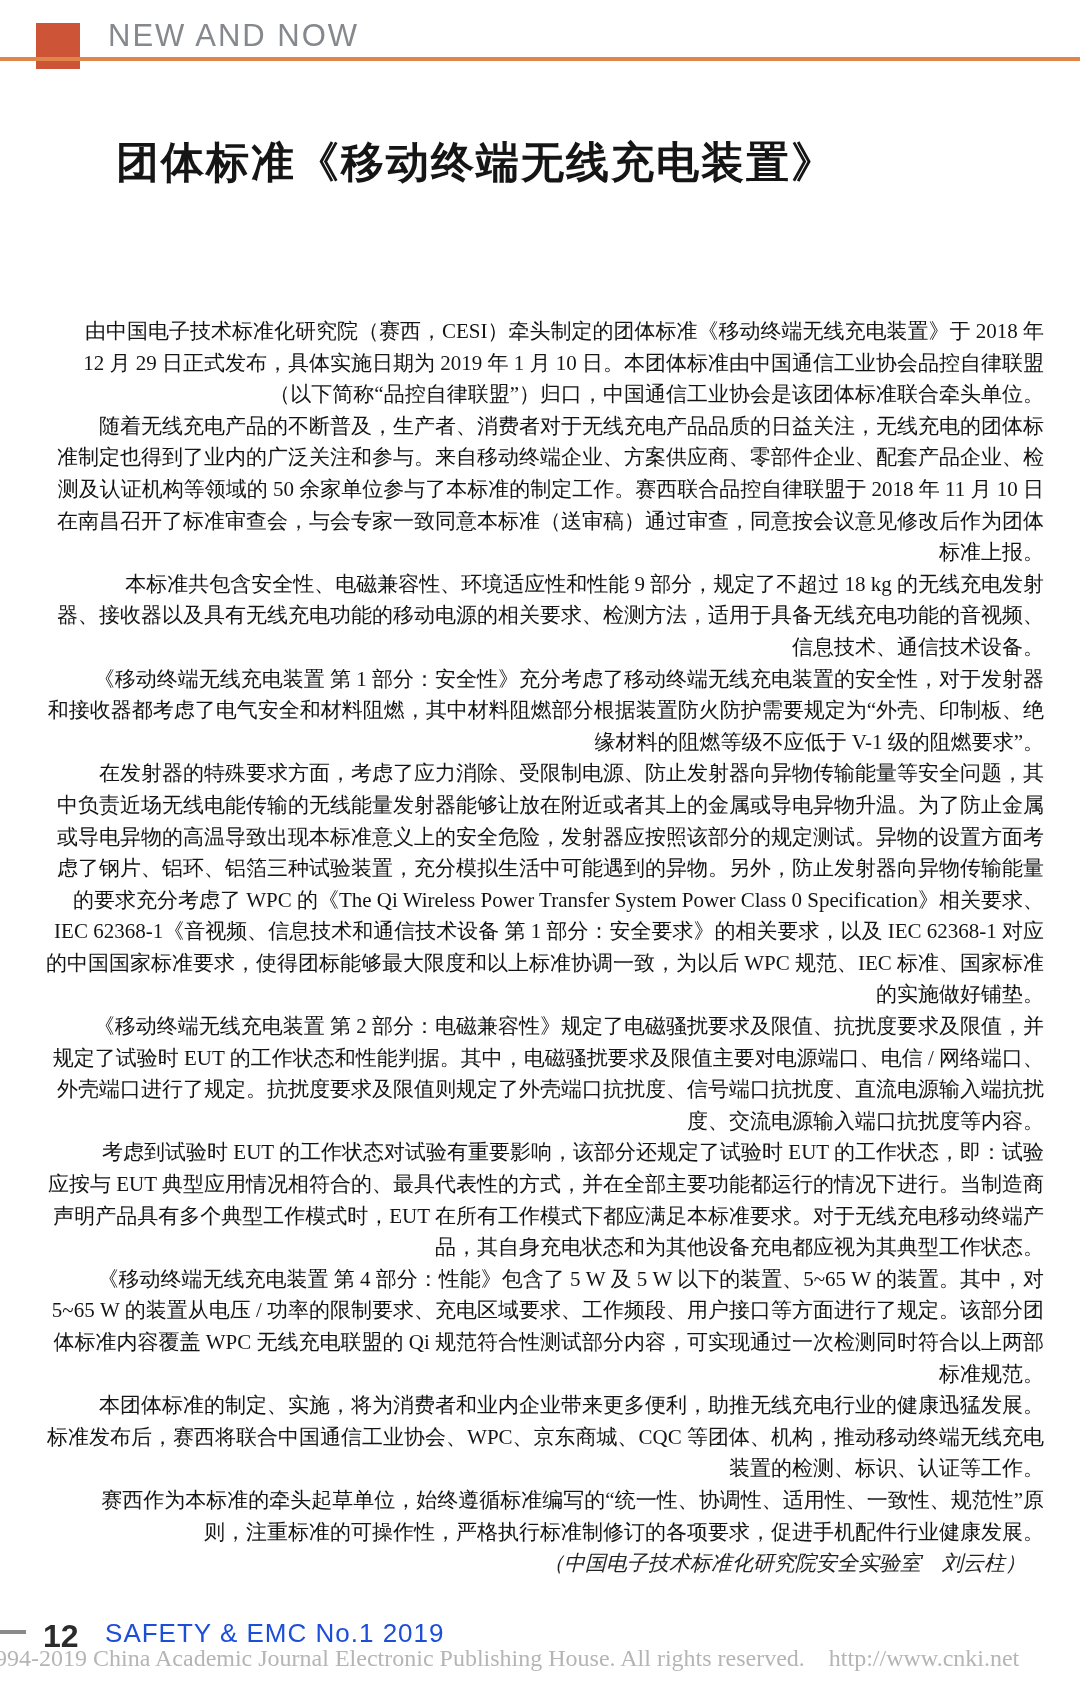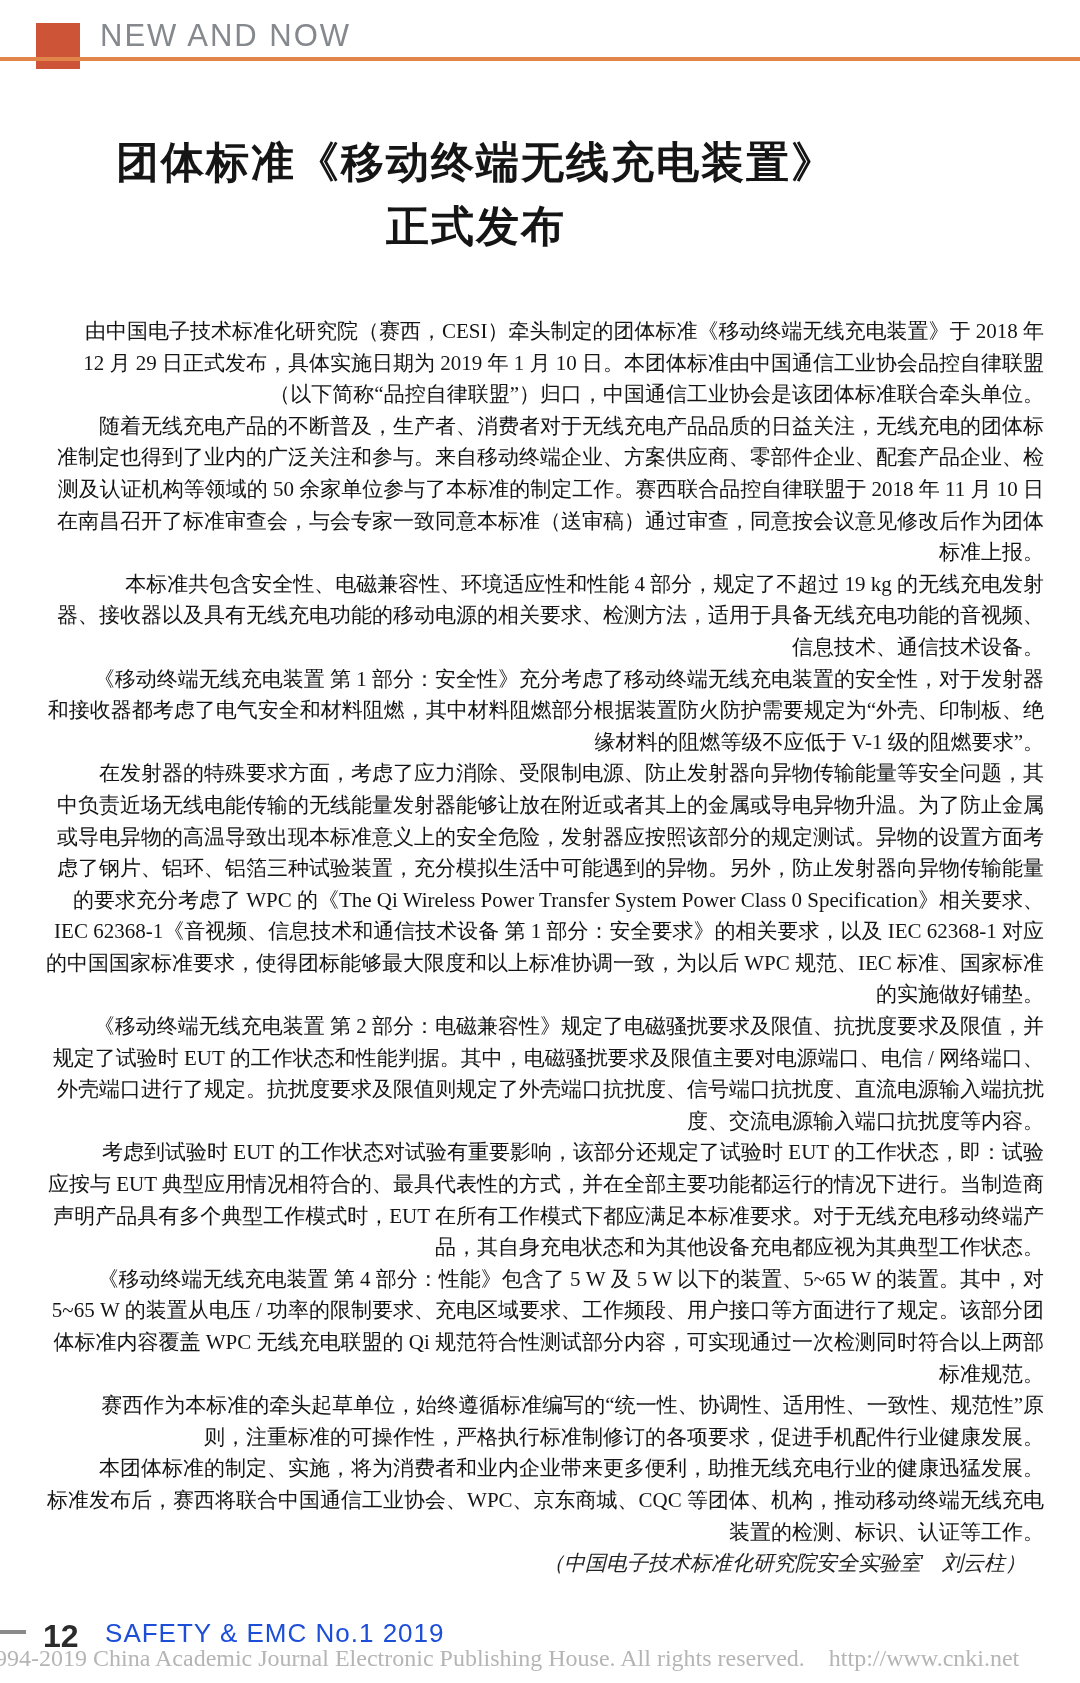--- a/index.html
+++ b/index.html
@@ -13,21 +13,21 @@
     color:#111111;
   }
 
   
   .brand-square {
     position:absolute; left:36px; top:23px;
     width:44px; height:46px;
     background:#cd5436;
   }
   .header-label {
-    position:absolute; left:100px; top:20px;
+    position:absolute; left:108px; top:20px;
     font-family:"Liberation Sans", sans-serif;
     font-size:31px; line-height:32px;
     letter-spacing:2px;
     color:#85898e;
     white-space:nowrap;
   }
   .header-rule {
     position:absolute; left:0; top:57px;
     width:1080px; height:4px;
     background:#e2854a;
@@ -110,34 +110,33 @@
 <body>
 
 <div class="page">
 
   <div class="brand-square"></div>
   <div class="header-label">NEW AND NOW</div>
   <div class="header-rule"></div>
 
   <div class="article-title">
     <div>团体标准《移动终端无线充电装置》</div>
-    <div>正式发布</div>
   </div>
 
   <div class="article-body">
     <p>由中国电子技术标准化研究院（赛西，CESI）牵头制定的团体标准《移动终端无线充电装置》于 2018 年 12 月 29 日正式发布，具体实施日期为 2019 年 1 月 10 日。本团体标准由中国通信工业协会品控自律联盟（以下简称“品控自律联盟”）归口，中国通信工业协会是该团体标准联合牵头单位。</p>
     <p>随着无线充电产品的不断普及，生产者、消费者对于无线充电产品品质的日益关注，无线充电的团体标准制定也得到了业内的广泛关注和参与。来自移动终端企业、方案供应商、零部件企业、配套产品企业、检测及认证机构等领域的 50 余家单位参与了本标准的制定工作。赛西联合品控自律联盟于 2018 年 11 月 10 日在南昌召开了标准审查会，与会专家一致同意本标准（送审稿）通过审查，同意按会议意见修改后作为团体标准上报。</p>
-    <p>本标准共包含安全性、电磁兼容性、环境适应性和性能 4 部分，规定了不超过 19 kg 的无线充电发射器、接收器以及具有无线充电功能的移动电源的相关要求、检测方法，适用于具备无线充电功能的音视频、信息技术、通信技术设备。</p>
+    <p>本标准共包含安全性、电磁兼容性、环境适应性和性能 9 部分，规定了不超过 18 kg 的无线充电发射器、接收器以及具有无线充电功能的移动电源的相关要求、检测方法，适用于具备无线充电功能的音视频、信息技术、通信技术设备。</p>
     <p>《移动终端无线充电装置 第 1 部分：安全性》充分考虑了移动终端无线充电装置的安全性，对于发射器和接收器都考虑了电气安全和材料阻燃，其中材料阻燃部分根据装置防火防护需要规定为“外壳、印制板、绝缘材料的阻燃等级不应低于 V-1 级的阻燃要求”。</p>
     <p>在发射器的特殊要求方面，考虑了应力消除、受限制电源、防止发射器向异物传输能量等安全问题，其中负责近场无线电能传输的无线能量发射器能够让放在附近或者其上的金属或导电异物升温。为了防止金属或导电异物的高温导致出现本标准意义上的安全危险，发射器应按照该部分的规定测试。异物的设置方面考虑了钢片、铝环、铝箔三种试验装置，充分模拟生活中可能遇到的异物。另外，防止发射器向异物传输能量的要求充分考虑了 WPC 的《The Qi Wireless Power Transfer System Power Class 0 Specification》相关要求、IEC 62368-1《音视频、信息技术和通信技术设备 第 1 部分：安全要求》的相关要求，以及 IEC 62368-1 对应的中国国家标准要求，使得团标能够最大限度和以上标准协调一致，为以后 WPC 规范、IEC 标准、国家标准的实施做好铺垫。</p>
     <p>《移动终端无线充电装置 第 2 部分：电磁兼容性》规定了电磁骚扰要求及限值、抗扰度要求及限值，并规定了试验时 EUT 的工作状态和性能判据。其中，电磁骚扰要求及限值主要对电源端口、电信 / 网络端口、外壳端口进行了规定。抗扰度要求及限值则规定了外壳端口抗扰度、信号端口抗扰度、直流电源输入端抗扰度、交流电源输入端口抗扰度等内容。</p>
     <p>考虑到试验时 EUT 的工作状态对试验有重要影响，该部分还规定了试验时 EUT 的工作状态，即：试验应按与 EUT 典型应用情况相符合的、最具代表性的方式，并在全部主要功能都运行的情况下进行。当制造商声明产品具有多个典型工作模式时，EUT 在所有工作模式下都应满足本标准要求。对于无线充电移动终端产品，其自身充电状态和为其他设备充电都应视为其典型工作状态。</p>
     <p>《移动终端无线充电装置 第 4 部分：性能》包含了 5 W 及 5 W 以下的装置、5~65 W 的装置。其中，对 5~65 W 的装置从电压 / 功率的限制要求、充电区域要求、工作频段、用户接口等方面进行了规定。该部分团体标准内容覆盖 WPC 无线充电联盟的 Qi 规范符合性测试部分内容，可实现通过一次检测同时符合以上两部标准规范。</p>
+    <p>本团体标准的制定、实施，将为消费者和业内企业带来更多便利，助推无线充电行业的健康迅猛发展。标准发布后，赛西将联合中国通信工业协会、WPC、京东商城、CQC 等团体、机构，推动移动终端无线充电装置的检测、标识、认证等工作。</p>
     <p>赛西作为本标准的牵头起草单位，始终遵循标准编写的“统一性、协调性、适用性、一致性、规范性”原则，注重标准的可操作性，严格执行标准制修订的各项要求，促进手机配件行业健康发展。</p>
-    <p>本团体标准的制定、实施，将为消费者和业内企业带来更多便利，助推无线充电行业的健康迅猛发展。标准发布后，赛西将联合中国通信工业协会、WPC、京东商城、CQC 等团体、机构，推动移动终端无线充电装置的检测、标识、认证等工作。</p>
     <p class="signature">（中国电子技术标准化研究院安全实验室　刘云柱）</p>
   </div>
 
   <div class="page-dash"></div>
   <div class="footer-line">
     <span class="page-number">12</span>
     <span class="journal-title">SAFETY &amp; EMC  No.1 2019</span>
   </div>
   <div class="watermark">994-2019 China Academic Journal Electronic Publishing House. All rights reserved.    http://www.cnki.net</div>
 

